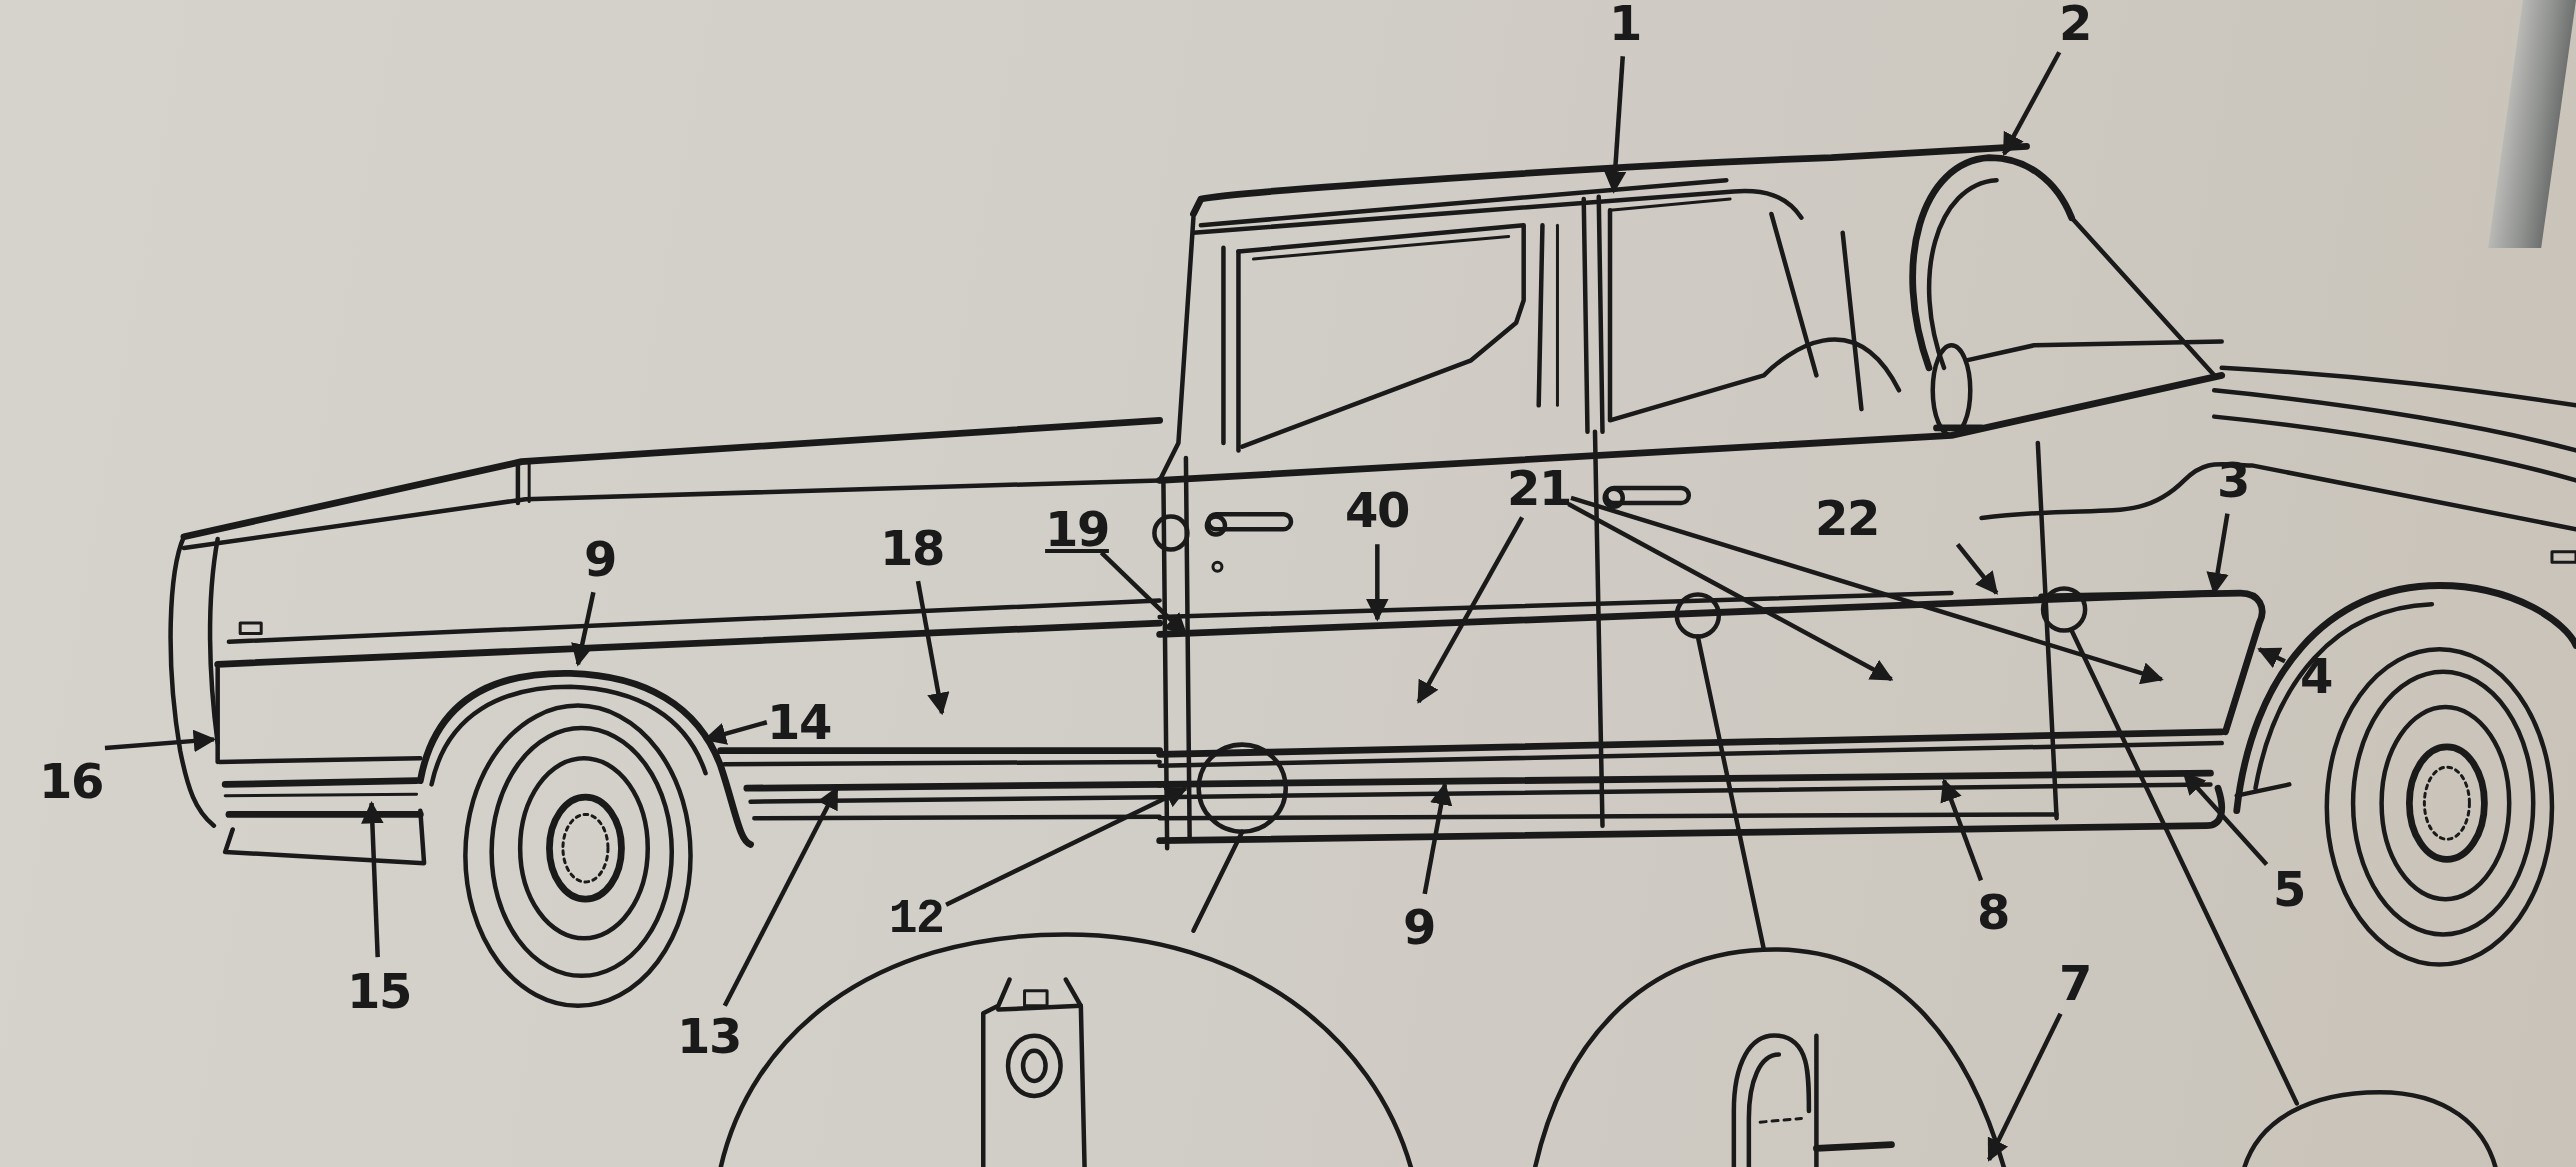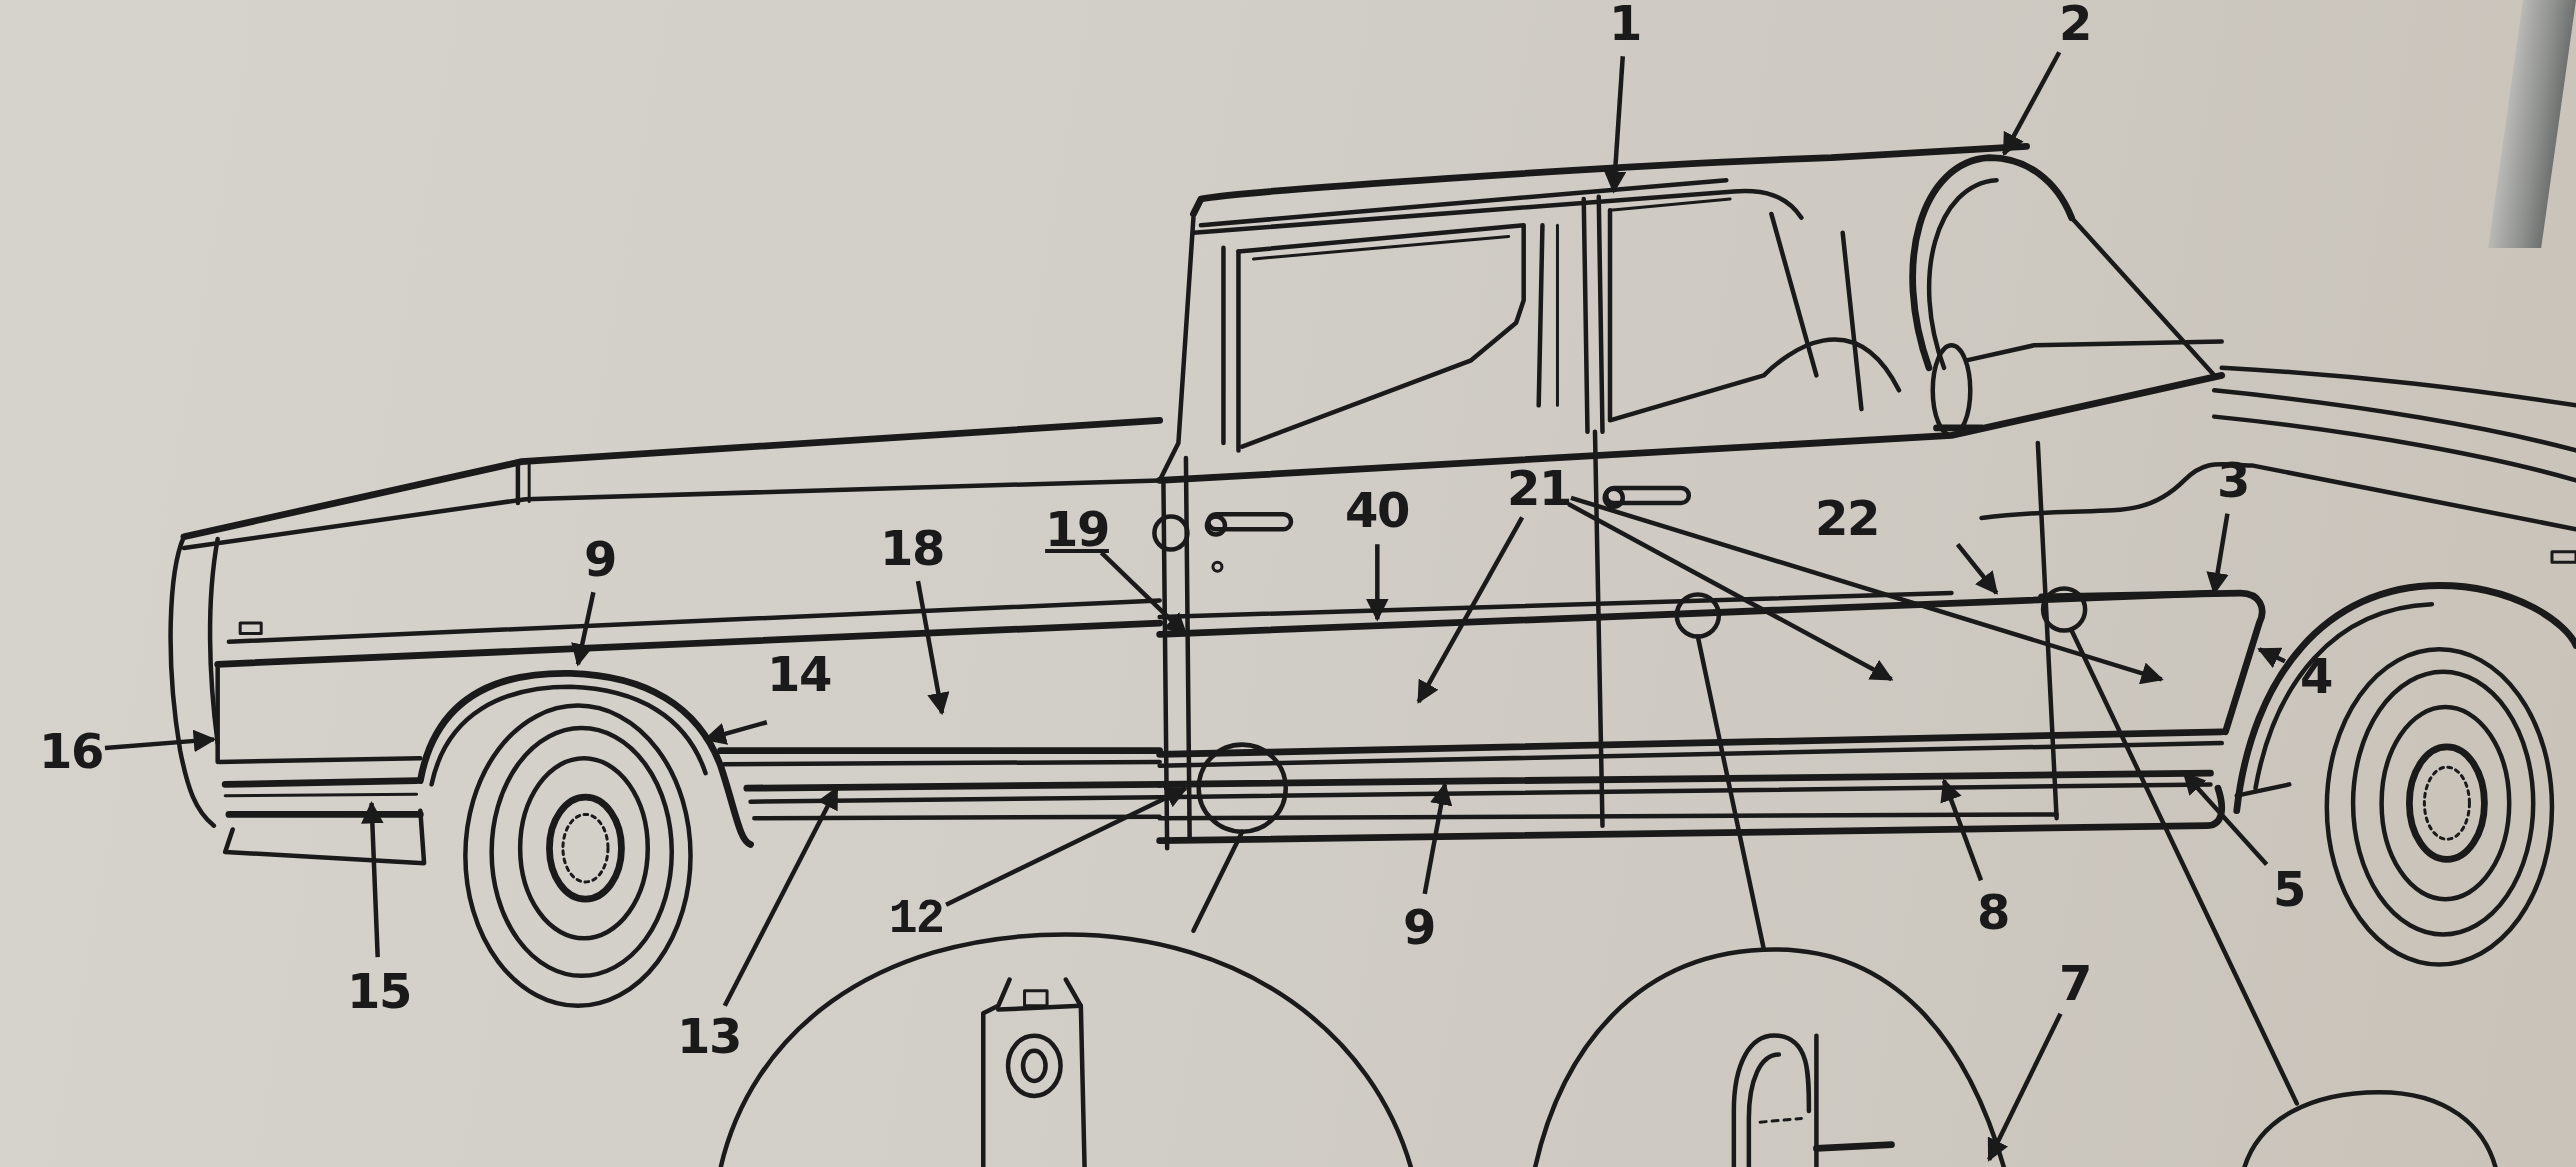--- a/index.html
+++ b/index.html
@@ -229,23 +229,23 @@
       <div class="callout" style="left: 1625px; top: 22.5px;">1</div>
       <div class="callout" style="left: 2075px; top: 22.5px;">2</div>
       <div class="callout" style="left: 2233px; top: 480px;">3</div>
       <div class="callout" style="left: 2316px; top: 676px;">4</div>
       <div class="callout" style="left: 2289px; top: 889px;">5</div>
       <div class="callout" style="left: 2075px; top: 983px;">7</div>
       <div class="callout" style="left: 1993px; top: 912px;">8</div>
       <div class="callout" style="left: 1419px; top: 927px;">9</div>
       <div class="callout" style="left: 916px; top: 919px; font-family: Liberation Mono, monospace;">12</div>
       <div class="callout" style="left: 709px; top: 1036px;">13</div>
-      <div class="callout" style="left: 799px; top: 674px;">14</div>
+      <div class="callout" style="left: 799px; top: 722px;">14</div>
       <div class="callout" style="left: 379px; top: 991px;">15</div>
-      <div class="callout" style="left: 71px; top: 751px;">16</div>
+      <div class="callout" style="left: 71px; top: 781px;">16</div>
       <div class="callout" style="left: 600px; top: 559px;">9</div>
       <div class="callout" style="left: 912px; top: 548px;">18</div>
       <div class="callout" style="left: 1077px; top: 529px; text-decoration: underline;">19</div>
       <div class="callout" style="left: 1377px; top: 510px;">40</div>
       <div class="callout" style="left: 1539px; top: 488px;">21</div>
       <div class="callout" style="left: 1847px; top: 518px;">22</div>
     </div>
 </div>
 
 

